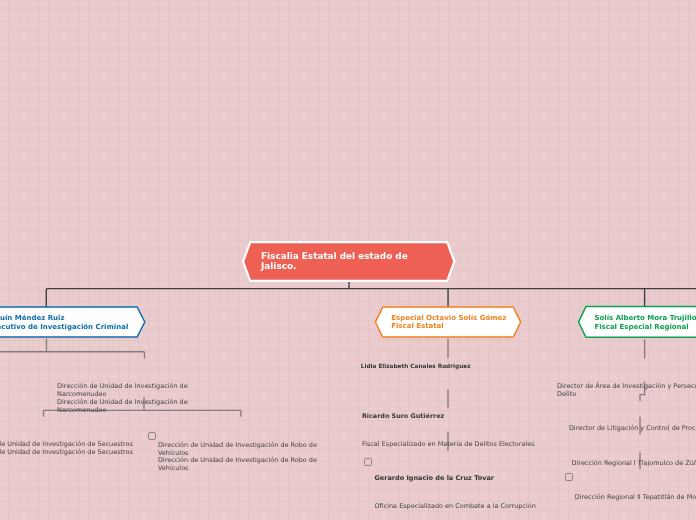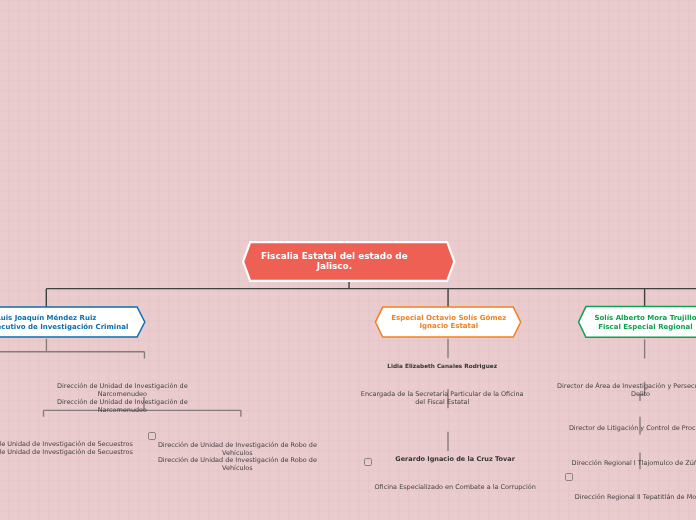--- a/index.html
+++ b/index.html
@@ -9,33 +9,33 @@
     font-family:"DejaVu Sans", sans-serif;
     transform:translateZ(0);
   }
   #grid{position:absolute;left:0;top:0;width:696px;height:520px;
     background-image:
       linear-gradient(to right, rgba(120,60,60,0.040) 1px, transparent 1px),
       linear-gradient(to bottom, rgba(120,60,60,0.040) 1px, transparent 1px);
     background-size:10px 10px;
     background-position:8.3px 0.35px;
   }
-  #canvas{position:absolute;left:0;top:0;width:696px;height:520px;text-align:center;}
+  #canvas{position:absolute;left:0;top:0;width:696px;height:520px;}
   svg.lines{position:absolute;left:0;top:0;width:696px;height:520px;overflow:visible;}
 
   
   .hexnode{position:absolute;box-sizing:border-box;display:flex;align-items:center;}
   .hexnode .lbl{position:relative;white-space:pre;line-height:10.4px;font-weight:bold;}
 
   
   .item{position:absolute;white-space:pre;color:#434343;font-size:6.47px;line-height:7.9px;}
   .item .ttl{font-weight:bold;font-size:5.75px;line-height:7.9px;display:block;color:#343434;}
   .item .sub{display:block;font-size:6.47px;line-height:7.9px;margin-top:20px;}
   .item.t2 .ttl{font-size:6.42px;}
-  .item.t3 .ttl{font-size:6.5px;}
+  .item.t3 .ttl{font-size:6.5px;margin-top:19px;}
   .box{position:absolute;width:8px;height:8px;border:0.9px solid #8d8386;border-radius:1.8px;background:transparent;box-sizing:border-box;}
 </style>
 </head>
 <body>
 
 <div id="grid"></div>
 <div id="canvas">
 
   <svg class="lines" viewBox="0 0 696 520" width="696" height="520">
     <g fill="none" stroke="#3f3f3f" stroke-width="1.4" shape-rendering="geometricPrecision">
@@ -82,41 +82,41 @@
     <path d="M382.7,307.1 L513.3,307.1 L520.7,322.1 L513.3,337.0 L382.7,337.0 L375.4,322.1 Z" fill="#ffffff" stroke="#f18221" stroke-width="1.5" stroke-linejoin="miter"></path>
     <path d="M585.9,306.6 L760,306.6 L760,337.3 L585.9,337.3 L578.6,322.0 Z" fill="#ffffff" stroke="#0ba14e" stroke-width="1.5" stroke-linejoin="miter"></path>
   </svg>
 
   <div class="hexnode" style="left:-35.7px;top:308.4px;width:171px;height:29.4px;">
     <div class="lbl" style="color:#0d6eae;font-size:7.0px;line-height:8.9px;"><span>Luis Joaquín Méndez Ruiz</span>
 <span>Fiscal Ejecutivo de Investigación Criminal</span></div>
   </div>
   <div class="hexnode" style="left:391.2px;top:307.8px;width:125px;height:29.4px;">
     <div class="lbl" style="color:#f18221;font-size:7.0px;line-height:8.9px;"><span>Especial Octavio Solís Gómez</span>
-<span>Ignacio Estatal</span></div>
+<span>Fiscal Estatal</span></div>
   </div>
   <div class="hexnode" style="left:594.4px;top:308.0px;width:125px;height:29.4px;">
     <div class="lbl" style="color:#0ba14e;font-size:7.0px;line-height:8.9px;"><span>Solís Alberto Mora Trujillo</span>
 <span>Fiscal Especial Regional</span></div>
   </div>
 
   <div class="item" style="left:57.1px;top:363.4px;"><span class="sub">Dirección de Unidad de Investigación de
 Narcomenudeo</span></div>
   <div class="item" style="left:57.1px;top:379.4px;"><span class="sub">Dirección de Unidad de Investigación de
 Narcomenudeo</span></div>
   <div class="item" style="left:-35.2px;top:421.4px;"><span class="sub">Dirección de Unidad de Investigación de Secuestros</span></div>
   <div class="item" style="left:-35.2px;top:429.3px;"><span class="sub">Dirección de Unidad de Investigación de Secuestros</span></div>
   <div class="item" style="left:157.9px;top:421.7px;"><span class="sub">Dirección de Unidad de Investigación de Robo de
 Vehículos</span></div>
   <div class="item" style="left:157.9px;top:437.4px;"><span class="sub">Dirección de Unidad de Investigación de Robo de
 Vehículos</span></div>
   <div class="box" style="left:148.0px;top:431.9px;"></div>
 
-  <div class="item" style="left:360.8px;top:363.0px;"><span class="ttl">Lidia Elizabeth Canales Rodriguez</span><span class="sub">Encargada de la Secretaría Particular de la Oficina
-del Fiscal Estatal</span></div>
+  <div class="item" style="left:360.8px;top:363.0px;"><span class="ttl">Lidia Elizabeth Canales Rodriguez</span></div>
+  <div class="item t2" style="left:361.9px;top:412.6px;"><span class="ttl">Ricardo Suro Gutiérrez</span><span class="sub">Fiscal Especializado en Materia de Delitos Electorales</span></div>
   <div class="item t3" style="left:374.5px;top:456.0px;"><span class="ttl">Gerardo Ignacio de la Cruz Tovar</span><span class="sub">Oficina Especializado en Combate a la Corrupción</span></div>
   <div class="box" style="left:363.9px;top:457.8px;"></div>
 
   <div class="item" style="left:557.1px;top:362.8px;"><span class="sub">Director de Área de Investigación y Persecución del
 Delito</span></div>
   <div class="item" style="left:568.9px;top:405.2px;"><span class="sub">Director de Litigación y Control de Procesos</span></div>
   <div class="item" style="left:571.6px;top:439.8px;"><span class="sub">Dirección Regional I Tlajomulco de Zúñiga</span></div>
   <div class="item" style="left:574.7px;top:473.8px;"><span class="sub">Dirección Regional II Tepatitlán de Morelos</span></div>
   <div class="box" style="left:564.9px;top:472.9px;"></div>
 

